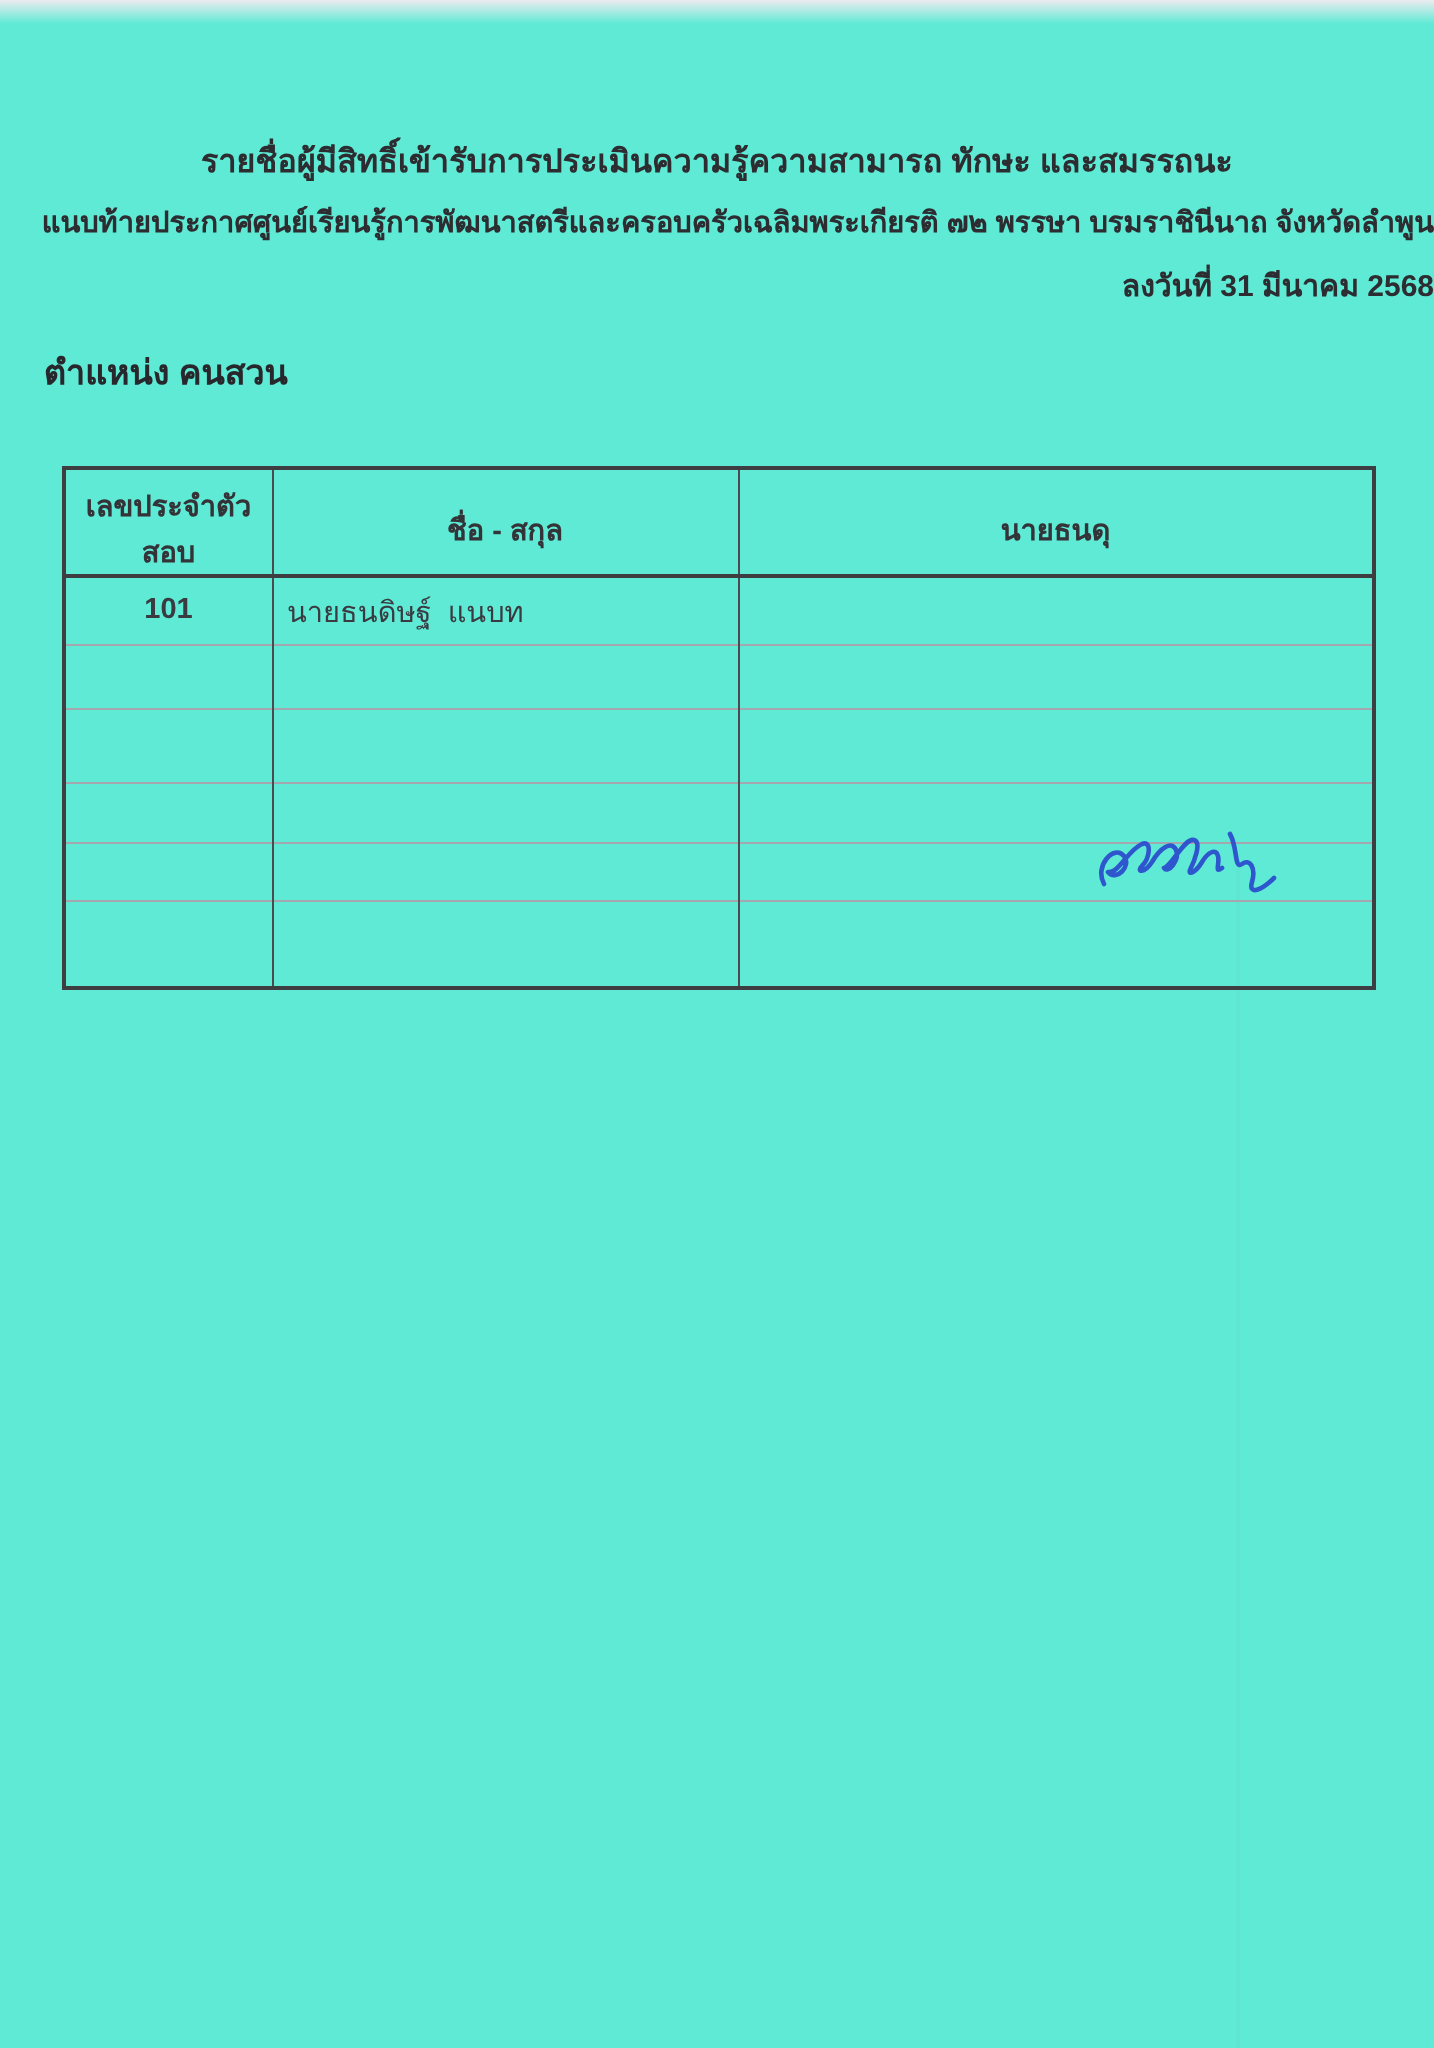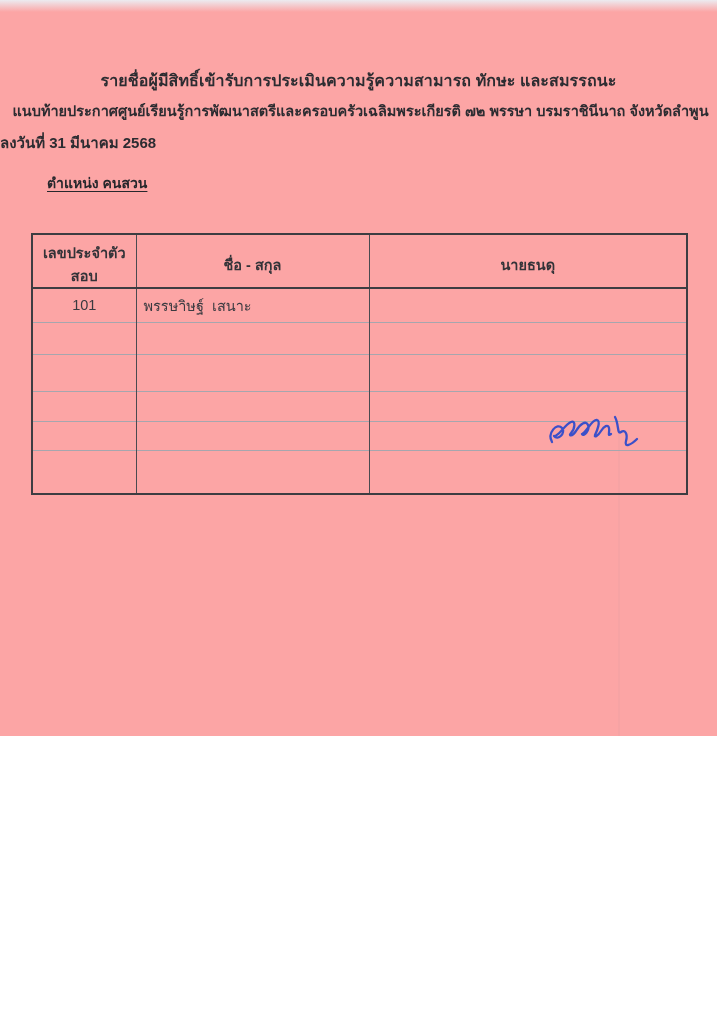--- a/index.html
+++ b/index.html
@@ -2,23 +2,23 @@
 <html><head>
 <meta charset="utf-8">
 <style>
   * { margin: 0; padding: 0; box-sizing: border-box; }
   html, body { background: #ffffff; }
   body { font-family: "Liberation Sans", sans-serif; }
 
   .page {
     position: relative;
     width: 717px;
-    height: 736px;
+    height: 1024px;
     margin: 0 auto;
-    background: #fca5a5;
+    background: #5eead4;
     color: #2e2e33;
     overflow: hidden;
   }
 
   
   .scan-top-shade {
     position: absolute; top: 0; left: 0; right: 0; height: 12px;
     background: linear-gradient(#ecebf0, rgba(255,255,255,0));
     pointer-events: none;
   }
@@ -28,32 +28,31 @@
     pointer-events: none;
   }
 
   .title-line1 {
     position: absolute; top: 68px; left: 0; right: 0;
     text-align: center; font-weight: bold; font-size: 16px;
     letter-spacing: 0.1px; color: #2c2c31;
   }
   .title-line2 {
     position: absolute; top: 99px; left: 4px; right: 0;
-    text-align: center; font-weight: bold; font-size: 14.5px;
+    text-align: right; font-weight: bold; font-size: 14.5px;
     color: #2c2c31; white-space: nowrap;
   }
   .date-line {
     position: absolute; top: 131px; left: 0; right: 0;
-    text-align: left; font-weight: bold; font-size: 15px;
+    text-align: right; font-weight: bold; font-size: 15px;
     color: #2c2c31;
   }
   .position-label {
-    position: absolute; top: 172px; left: 47px;
-    font-weight: bold; font-size: 14px;
-    text-decoration: underline;
+    position: absolute; top: 172px; left: 22px;
+    font-weight: bold; font-size: 17px;
     text-underline-offset: 3px;
     color: #27272c;
   }
 
   table.roster {
     position: absolute; top: 197px; left: 31px;
     width: 655px;
     border-collapse: collapse;
     table-layout: fixed;
     background: transparent;
@@ -80,21 +79,21 @@
   table.roster td {
     font-size: 14.5px;
     color: #3a3a40;
     vertical-align: middle;
     border-right: 1.5px solid #4a4a50;
     border-top: 1px solid #a6a6ae;
   }
   table.roster td:last-child { border-right: none; }
   table.roster tbody tr:first-child td { border-top: none; }
 
-  td.cell-id   { text-align: center; }
+  td.cell-id   { text-align: center; font-weight: bold; }
   td.cell-name { text-align: left; padding-left: 7px; word-spacing: 4px; }
   td.cell-note { }
 
   tr.r1 td { height: 34px; }
   tr.r2 td { height: 32px; }
   tr.r3 td { height: 37px; }
   tr.r4 td { height: 30px; }
   tr.r5 td { height: 29px; }
   tr.r6 td { height: 44px; }
 
@@ -129,21 +128,21 @@
     <thead>
       <tr>
         <th>เลขประจำตัวสอบ</th>
         <th>ชื่อ - สกุล</th>
         <th>นายธนดุ</th>
       </tr>
     </thead>
     <tbody>
       <tr class="r1">
         <td class="cell-id">101</td>
-        <td class="cell-name">พรรษาิษฐ์ เสนาะ</td>
+        <td class="cell-name">นายธนดิษฐ์ แนบท</td>
         <td class="cell-note"></td>
       </tr>
       <tr class="r2">
         <td class="cell-id"></td>
         <td class="cell-name"></td>
         <td class="cell-note"></td>
       </tr>
       <tr class="r3">
         <td class="cell-id"></td>
         <td class="cell-name"></td>

